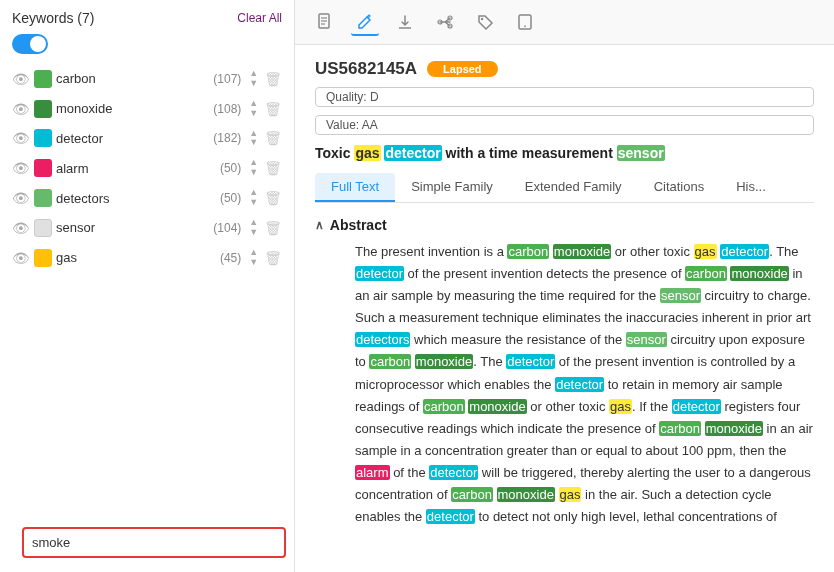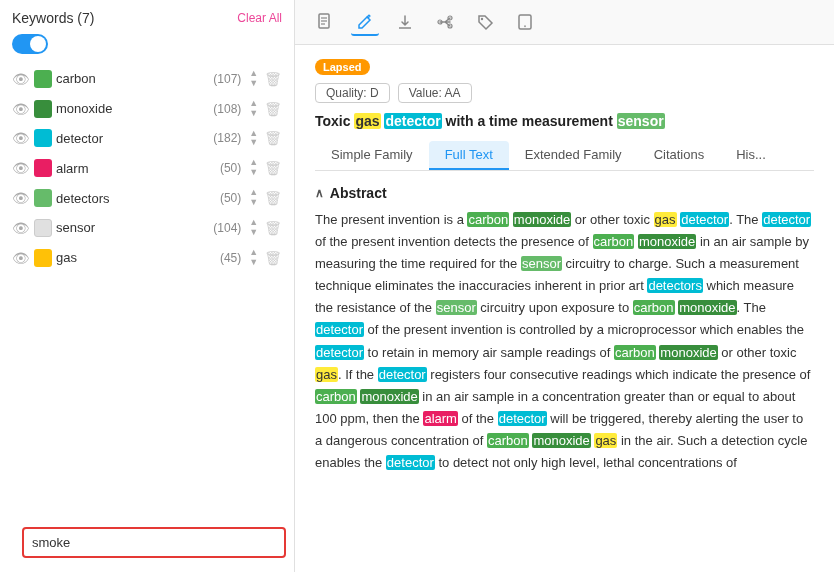--- a/index.html
+++ b/index.html
@@ -20,21 +20,21 @@
       align-items: center;
       justify-content: space-between;
       padding: 0 12px 8px 12px;
     }
     .left-header-title {
       font-size: 14px;
       font-weight: normal;
       color: #333;
     }
     .clear-all-btn {
-      color: #ec4899;
+      color: #701a75;
       font-size: 12px;
       cursor: pointer;
       background: none;
       border: none;
       text-align: right;
     }
     .toggle-row {
       padding: 0 12px 8px 12px;
     }
     .toggle {
@@ -176,28 +176,29 @@
     }
     .patent-id {
       font-size: 17px;
       font-weight: bold;
       color: #333;
     }
     .lapsed-badge {
       background: #ff9800;
       color: #fff;
       font-size: 11px;
-      padding: 2px 8px;
+      padding: 2px 16px;
       border-radius: 10px;
       font-weight: bold;
     }
     .quality-row {
       display: flex;
       gap: 8px;
       margin-bottom: 10px;
+      flex-direction: column;
     }
     .quality-badge {
       border: 1px solid #ccc;
       border-radius: 4px;
       padding: 2px 10px;
       font-size: 12px;
       color: #555;
     }
     .patent-title {
       font-size: 14px;
@@ -235,20 +236,21 @@
       gap: 6px;
     }
     .section-chevron {
       color: #555;
       font-size: 12px;
     }
     .abstract-text {
       font-size: 13px;
       color: #333;
       line-height: 1.7;
+      margin-left: 40px;
     }
 
     
     .hl-carbon { background: #4CAF50; color: #fff; border-radius: 2px; padding: 0 1px; }
     .hl-monoxide { background: #388E3C; color: #fff; border-radius: 2px; padding: 0 1px; }
     .hl-detector { background: #00BCD4; color: #fff; border-radius: 2px; padding: 0 1px; }
     .hl-alarm { background: #E91E63; color: #fff; border-radius: 2px; padding: 0 1px; }
     .hl-gas { background: #FFEB3B; color: #333; border-radius: 2px; padding: 0 1px; }
     .hl-sensor { background: #66BB6A; color: #fff; border-radius: 2px; padding: 0 1px; }
   </style>
@@ -393,32 +395,33 @@
     <div class="toolbar-icon">
       <svg width="18" height="18" viewBox="0 0 18 18" fill="none">
           <rect x="3" y="2" width="12" height="14" rx="1.5" stroke="#888" stroke-width="1.5" fill="none"></rect>
           <line x1="9" y1="13" x2="9" y2="13.5" stroke="#888" stroke-width="1.5" stroke-linecap="round"></line>
         </svg>
     </div>
   </div>
 
   <div class="content-area">
     <div class="patent-header">
+      <span class="patent-id">US5682145A</span>
       <span class="lapsed-badge">Lapsed</span>
     </div>
     <div class="quality-row">
       <span class="quality-badge">Quality: D</span>
       <span class="quality-badge">Value: AA</span>
     </div>
     <div class="patent-title">
       Toxic <span class="hl-gas">gas</span> <span class="hl-detector">detector</span> with a time measurement <span class="hl-sensor">sensor</span>
     </div>
     <div class="tabs">
+      <div class="tab active">Full Text</div>
       <div class="tab">Simple Family</div>
-      <div class="tab active">Full Text</div>
       <div class="tab">Extended Family</div>
       <div class="tab">Citations</div>
       <div class="tab">His...</div>
     </div>
     <div class="section-title">
       <span class="section-chevron">∧</span>
       <span>Abstract</span>
     </div>
     <div class="abstract-text">
       The present invention is a <span class="hl-carbon">carbon</span> <span class="hl-monoxide">monoxide</span> or other toxic <span class="hl-gas">gas</span> <span class="hl-detector">detector</span>. The <span class="hl-detector">detector</span> of the present invention detects the presence of <span class="hl-carbon">carbon</span> <span class="hl-monoxide">monoxide</span> in an air sample by measuring the time required for the <span class="hl-sensor">sensor</span> circuitry to charge. Such a measurement technique eliminates the inaccuracies inherent in prior art <span class="hl-detector">detectors</span> which measure the resistance of the <span class="hl-sensor">sensor</span> circuitry upon exposure to <span class="hl-carbon">carbon</span> <span class="hl-monoxide">monoxide</span>. The <span class="hl-detector">detector</span> of the present invention is controlled by a microprocessor which enables the <span class="hl-detector">detector</span> to retain in memory air sample readings of <span class="hl-carbon">carbon</span> <span class="hl-monoxide">monoxide</span> or other toxic <span class="hl-gas">gas</span>. If the <span class="hl-detector">detector</span> registers four consecutive readings which indicate the presence of <span class="hl-carbon">carbon</span> <span class="hl-monoxide">monoxide</span> in an air sample in a concentration greater than or equal to about 100 ppm, then the <span class="hl-alarm">alarm</span> of the <span class="hl-detector">detector</span> will be triggered, thereby alerting the user to a dangerous concentration of <span class="hl-carbon">carbon</span> <span class="hl-monoxide">monoxide</span> <span class="hl-gas">gas</span> in the air. Such a detection cycle enables the <span class="hl-detector">detector</span> to detect not only high level, lethal concentrations of

